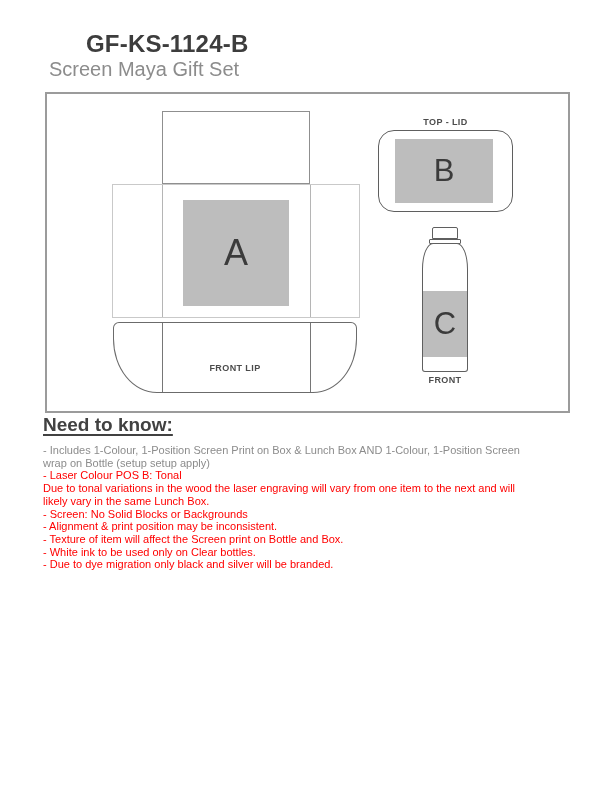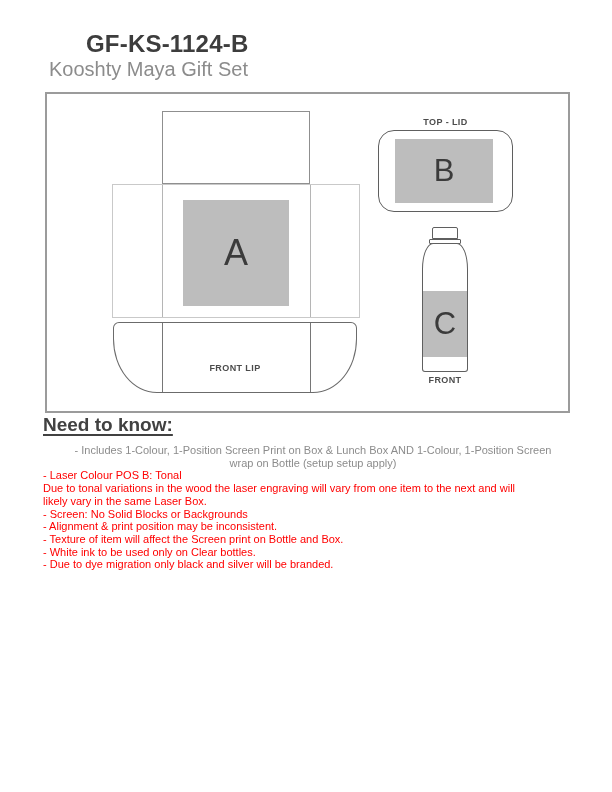--- a/index.html
+++ b/index.html
@@ -93,30 +93,30 @@
   .notes-heading {
     position: absolute; left: 43px; top: 414px;
     font-size: 19px; font-weight: bold; color: #414141;
     text-decoration: underline; text-decoration-thickness: 2px; text-underline-offset: 3px;
   }
   .notes {
     position: absolute; left: 43px; top: 444px; width: 540px;
     font-size: 11px; line-height: 12.7px;
   }
   .note-line { white-space: nowrap; }
-  .note-line.gray { color: #8c8c8c; text-align: center; }
+  .note-line.gray { color: #8c8c8c; }
   .note-line.red { color: #ff0000; }
 </style>
 </head>
 <body>
 
 <div class="page">
 
   <div class="product-code">GF-KS-1124-B</div>
-  <div class="product-name">Kooshty Maya Gift Set</div>
+  <div class="product-name">Screen Maya Gift Set</div>
 
   <div class="panel">
 
     <div class="box-main"></div>
     <div class="box-flap"></div>
     <div class="fold-line-panel fold-a"></div>
     <div class="fold-line-panel fold-b"></div>
     <div class="print-area area-a">
       <span>A</span>
     </div>
@@ -142,21 +142,21 @@
 
   </div>
 
   <div class="notes-heading">Need to know:</div>
 
   <div class="notes">
       <div class="note-line gray">- Includes 1-Colour, 1-Position Screen Print on Box &amp; Lunch Box AND 1-Colour, 1-Position Screen</div>
       <div class="note-line gray">wrap on Bottle (setup setup apply)</div>
       <div class="note-line red">- Laser Colour POS B: Tonal</div>
       <div class="note-line red">Due to tonal variations in the wood the laser engraving will vary from one item to the next and will</div>
-      <div class="note-line red">likely vary in the same Laser Box.</div>
+      <div class="note-line red">likely vary in the same Lunch Box.</div>
       <div class="note-line red">- Screen: No Solid Blocks or Backgrounds</div>
       <div class="note-line red">- Alignment &amp; print position may be inconsistent.</div>
       <div class="note-line red">- Texture of item will affect the Screen print on Bottle and Box.</div>
       <div class="note-line red">- White ink to be used only on Clear bottles.</div>
       <div class="note-line red">- Due to dye migration only black and silver will be branded.</div>
     </div>
 
 </div>
 
 </body></html>

